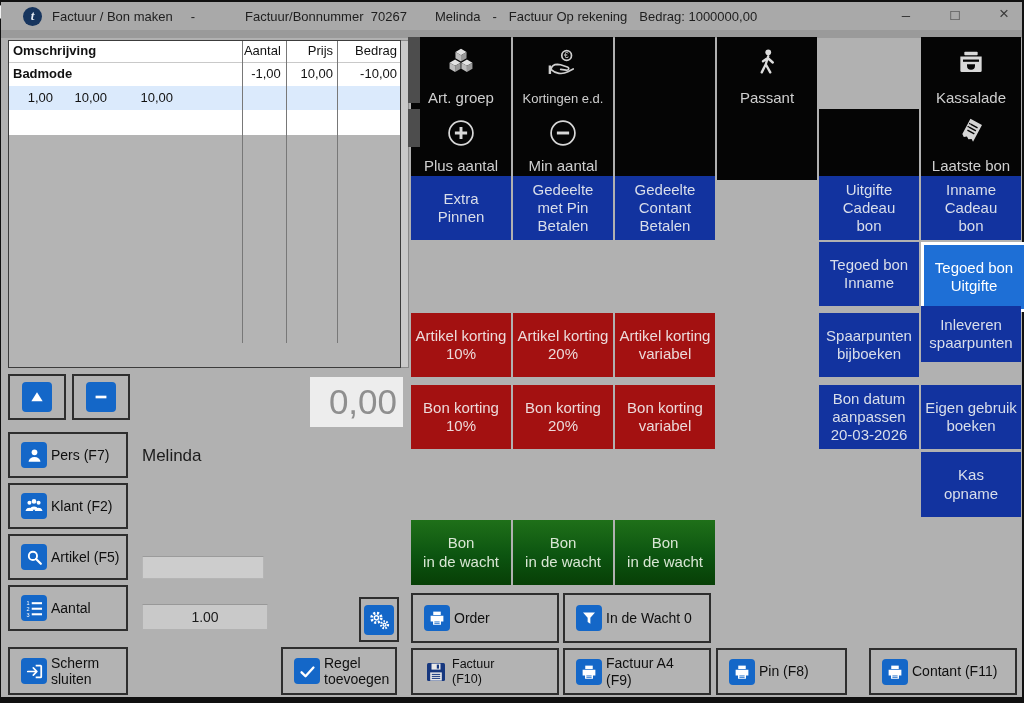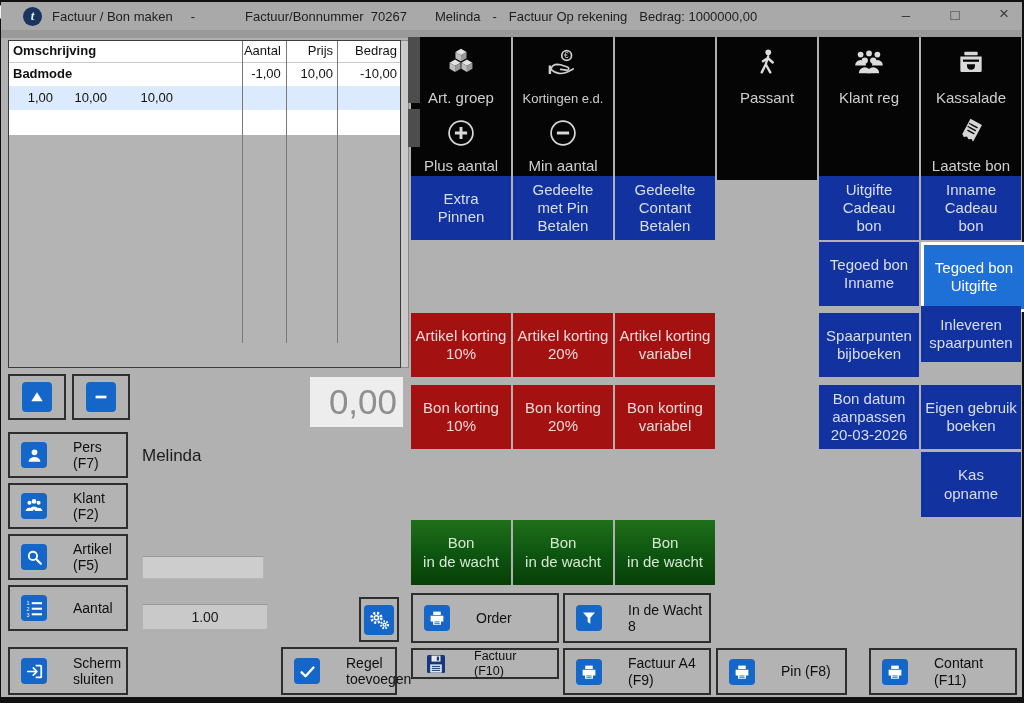--- a/index.html
+++ b/index.html
@@ -57,21 +57,21 @@
   .blue{background:var(--blue-button,#12339f);color:#d9deea;}
   .bluehl{background:var(--blue-highlight,#1e6fd6);color:#fff;border:3px solid #fff;}
   .red{background:var(--red-button,#a31111);color:#ecdada;}
   .green{background:linear-gradient(var(--green-top,#1f7019) 0%,#0c5410 55%,var(--green-bottom,#073f06) 100%);
          color:#d9e6d4;}
   .sliver{background:#4d4d4d;z-index:5;}
   #sliver-1{left:408px;top:37px;width:12px;height:66px;}
   #sliver-2{left:408px;top:109px;width:12px;height:38px;}
   
   .graybtn{background:#b3b3b3;border:2px solid #2e2e2e;display:flex;align-items:center;
-           gap:26px;padding-left:11px;font-size:14px;color:#0f0f0f;cursor:default;}
+           gap:4px;padding-left:11px;font-size:14px;color:#0f0f0f;cursor:default;}
   .graybtn .lbl{white-space:pre-line;line-height:1.15;}
   .iconsq{width:26px;height:26px;border-radius:4px;background:var(--icon-blue,#1467c8);
           display:flex;align-items:center;justify-content:center;flex:none;}
   .iconsq-lg{width:30px;height:30px;}
   .center{justify-content:center;padding-left:0;}
   
   #btn-up{left:8px;top:374px;width:58px;height:46px;}
   #btn-minusqty{left:72px;top:374px;width:58px;height:46px;}
   #total-display{left:310px;top:377px;width:93px;height:50px;background:#ededed;
                  font-size:35px;color:#8f8f8f;text-align:right;line-height:50px;padding-right:6px;}
@@ -83,21 +83,21 @@
                  border:1px solid #b5b5b5;border-top-color:#9b9b9b;font-size:13px;padding:0 4px;}
   #btn-aantal{left:8px;top:585px;width:120px;height:46px;}
   #aantal-input{left:142px;top:604px;width:126px;height:26px;background:#c9c9c9;
                 border:1px solid #b2b2b2;border-top-color:#989898;font-size:14px;text-align:center;color:#1a1a1a;}
   #btn-gear{left:359px;top:597px;width:40px;height:45px;}
   #btn-scherm{left:8px;top:647px;width:120px;height:48px;}
   #btn-regel{left:281px;top:647px;width:116px;height:48px;}
   
   #btn-order{left:411px;top:593px;width:148px;height:50px;}
   #btn-wacht{left:563px;top:593px;width:148px;height:50px;}
-  #btn-factuur{left:411px;top:648px;width:148px;height:31px;}
+  #btn-factuur{left:411px;top:648px;width:148px;height:47px;}
   #btn-factuur-a4{left:563px;top:648px;width:148px;height:47px;}
   #btn-pin{left:716px;top:648px;width:131px;height:47px;}
   #btn-contant{left:869px;top:648px;width:148px;height:47px;}
 </style>
 </head>
 <body>
 
 <div class="abs" id="edge-top"></div>
 <div class="abs" id="edge-left"></div>
 <div class="abs" id="edge-right"></div>
@@ -186,36 +186,20 @@
   <div class="gbtn black c3" style="top:0;height:70px"></div>
   <div class="gbtn black c4" style="top:0;height:70px">
     <span class="bicon">
       <svg width="30" height="30" viewBox="0 0 24 24">
           <circle cx="13" cy="3.4" r="2.3" fill="#dcdcdc"></circle>
           <path d="M13 6.5L11 13m0 0l3.6 6.5M11 13l-3.2 6.5M12.6 8l4 3.6M12.6 8l-3.8 2.6" stroke="#dcdcdc" stroke-width="1.9" fill="none" stroke-linecap="round"></path>
         </svg>
     </span>
     <span class="lbl">Passant</span>
   </div>
-  <div class="gbtn black c5" style="top:0;height:70px">
-    <span class="bicon">
-      <svg width="36" height="34" viewBox="0 0 30 26" fill="#dcdcdc">
-          <circle cx="8" cy="6" r="2.4"></circle>
-          <circle cx="15" cy="5" r="2.4"></circle>
-          <circle cx="22" cy="6" r="2.4"></circle>
-          <circle cx="11.5" cy="11" r="2.6"></circle>
-          <circle cx="18.5" cy="11" r="2.6"></circle>
-          <path d="M3.5 15a4.5 4.5 0 0 1 9 0z"></path>
-          <path d="M17.5 15a4.5 4.5 0 0 1 9 0z"></path>
-          <path d="M6.5 21.5a5 5 0 0 1 10 0z"></path>
-          <path d="M13.5 21.5a5 5 0 0 1 10 0z"></path>
-        </svg>
-    </span>
-    <span class="lbl">Klant reg</span>
-  </div>
   <div class="gbtn black c6" style="top:0;height:70px">
     <span class="bicon">
       <svg width="32" height="32" viewBox="0 0 24 24">
           <rect x="7" y="3.6" width="10" height="2.6" rx="0.6" fill="#d9d9d9"></rect>
           <path d="M4 7.2h16v10.6a1 1 0 0 1-1 1H5a1 1 0 0 1-1-1z" fill="#d9d9d9"></path>
           <rect x="6" y="9.4" width="12" height="1.7" fill="#060606"></rect>
           <path d="M9 13h6v1.1a3 3 0 0 1-6 0z" fill="#060606"></path>
         </svg>
     </span>
     <span class="lbl">Kassalade</span>
@@ -457,21 +441,21 @@
       </svg>
   </span>
   <span class="lbl">Order</span>
 </div>
 <div class="abs graybtn" id="btn-wacht">
   <span class="iconsq">
     <svg width="18" height="18" viewBox="0 0 24 24" fill="#fff">
         <path d="M4 4.5h16l-6.2 7.3v7.7l-3.6-2.2v-5.5z"></path>
       </svg>
   </span>
-  <span class="lbl">In de Wacht 8</span>
+  <span class="lbl">In de Wacht 0</span>
 </div>
 <div class="abs graybtn" id="btn-factuur">
   <span style="flex:none;display:flex;">
     <svg width="24" height="24" viewBox="0 0 24 24">
         <rect x="3" y="3" width="18" height="18" rx="1.5" fill="#16377e"></rect>
         <rect x="7.5" y="3.6" width="9" height="6" fill="#e9e9e9"></rect>
         <rect x="12.8" y="4.6" width="2.2" height="4" fill="#16377e"></rect>
         <rect x="6.2" y="12.4" width="11.6" height="8.2" fill="#e9e9e9"></rect>
         <path d="M7.8 14.4h8.4M7.8 16.4h8.4M7.8 18.4h8.4" stroke="#16377e" stroke-width="1"></path>
       </svg>

